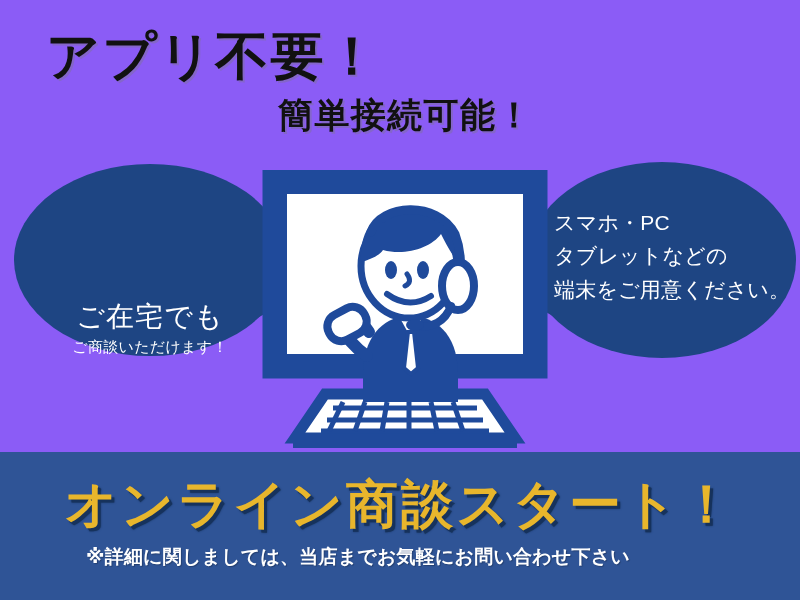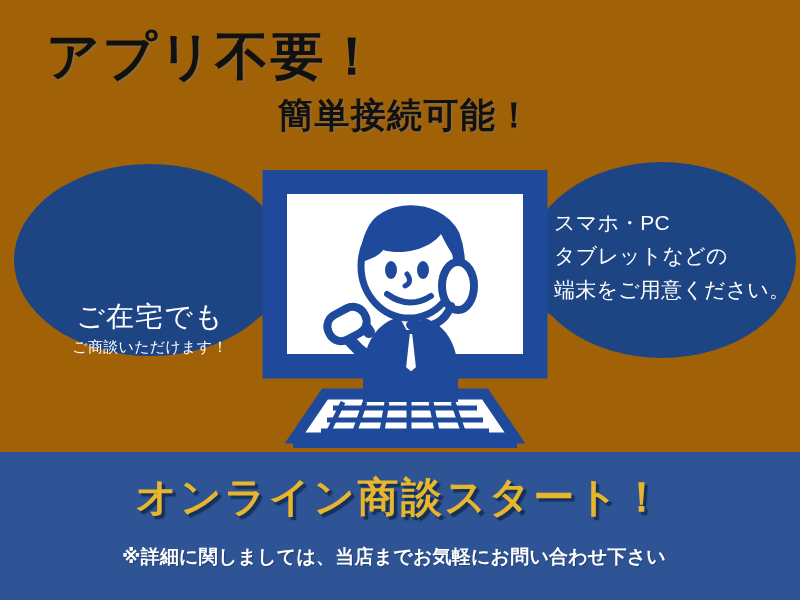--- a/index.html
+++ b/index.html
@@ -9,21 +9,21 @@
     background: #ffffff;
   }
   body {
     font-family: "Liberation Sans", "DejaVu Sans", sans-serif;
   }
 
   #banner {
     position: relative;
     width: 800px;
     height: 600px;
-    background: #a16207;
+    background: #8b5cf6;
     overflow: hidden;
     text-decoration: underline;
   }
 
   
   .headline {
     position: absolute;
     color: #111111;
     font-weight: 900;
     letter-spacing: 0.04em;
@@ -121,41 +121,40 @@
     width: 800px;
     height: 148px;
     background: #2f5496;
   }
   #cta-title {
     position: absolute;
     left: 0;
     top: 18px;
     width: 800px;
     text-align: center;
-    font-size: 41px;
+    font-size: 52px;
     font-weight: 900;
     color: #e8b62c;
     letter-spacing: 0.06em;
     white-space: nowrap;
     text-shadow: 3px 3px 0 #16325c, 3px 3px 2px #16325c;
     font-family: "DejaVu Sans", "Liberation Sans", sans-serif;
   }
   #cta-note {
     position: absolute;
     left: 0;
     top: 92px;
     width: 716px;
     text-align: center;
     font-size: 19px;
     font-weight: 700;
     color: #ffffff;
     letter-spacing: 0.01em;
     white-space: nowrap;
     text-shadow: 1px 1px 1px rgba(0,0,0,0.25);
-    padding-left: 36px;
   }
 </style>
 </head>
 <body>
 
 <div id="banner">
 
   <div class="headline" id="headline-1">アプリ不要！</div>
 
   <div class="headline" id="headline-2">簡単接続可能！</div>

